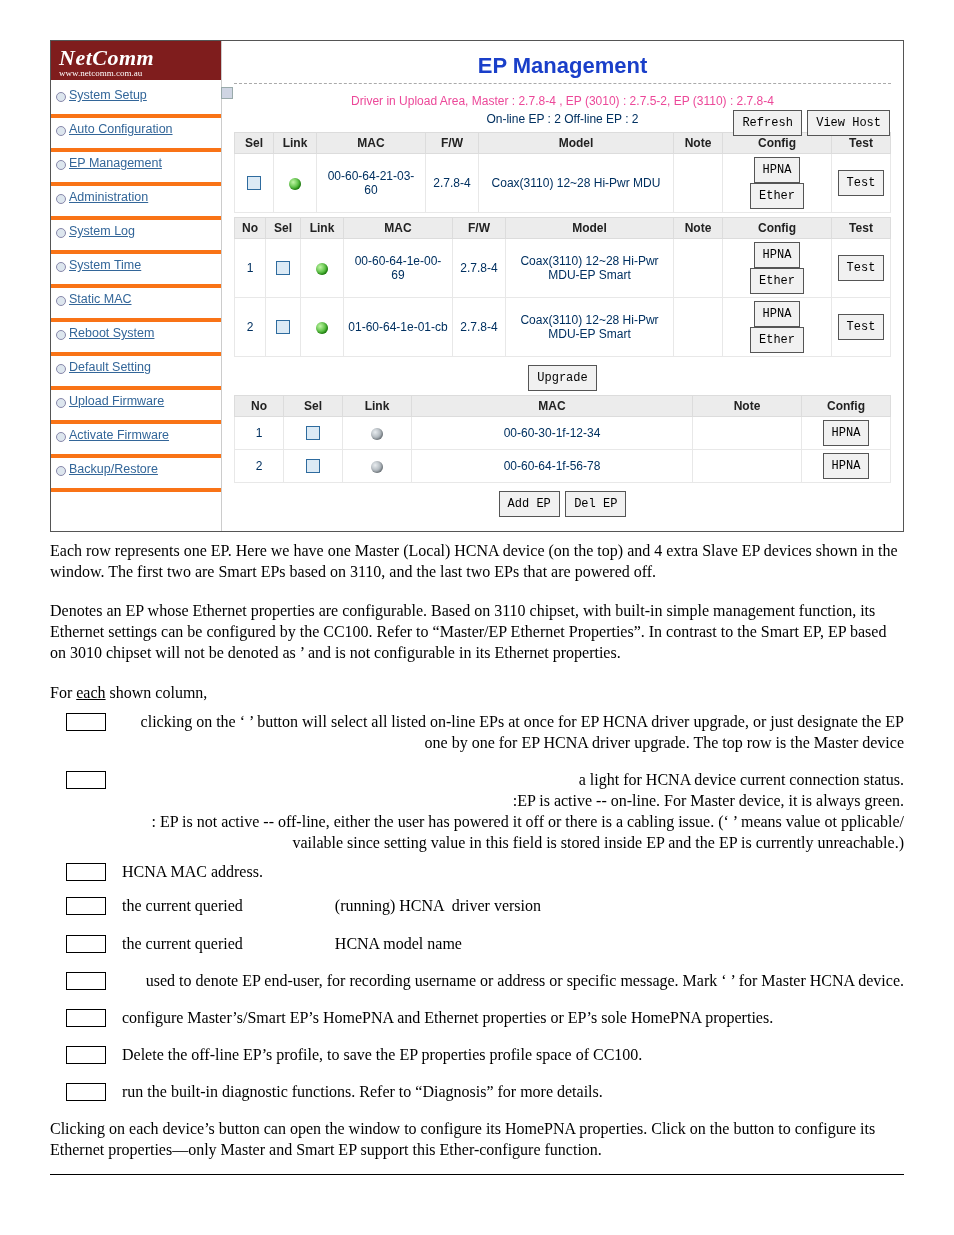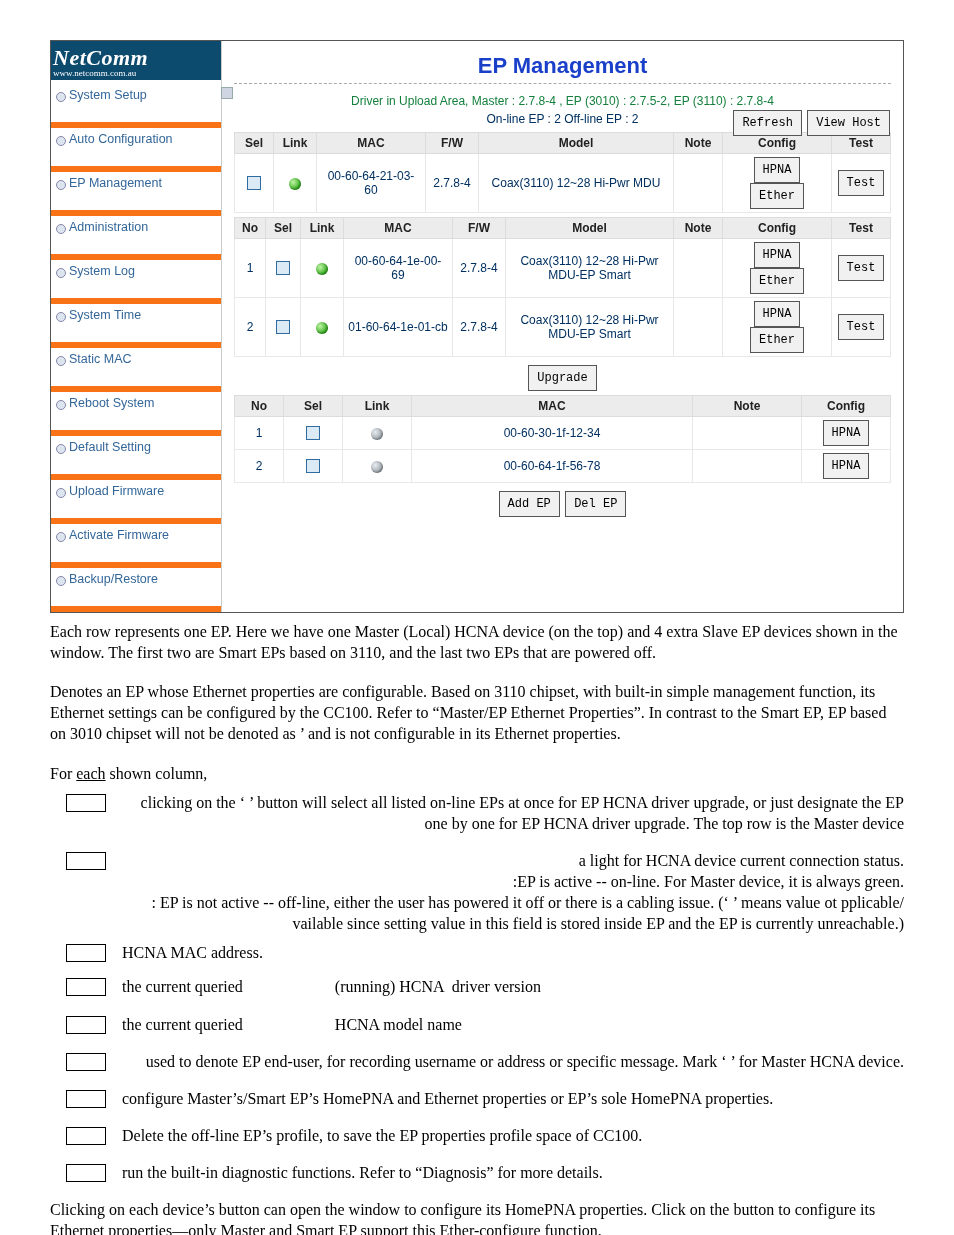--- a/index.html
+++ b/index.html
@@ -26,48 +26,49 @@
     position: relative;
   }
   .shot .sidebar {
     width: 170px;
     background: #fff;
     border-right: 1px solid #ccc;
     display: flex;
     flex-direction: column;
   }
   .brand {
-    background: #0c4a6e;
+    background: #7f1d1d;
     color: #fff;
     font-family: "Times New Roman", serif;
     font-style: italic;
     font-weight: bold;
     font-size: 22px;
-    padding: 6px 8px 2px 2px;
+    padding: 6px 8px 2px 8px;
     letter-spacing: 0.5px;
     line-height: 1;
   }
   .brand .sub {
     display: block;
     font-style: normal;
     font-weight: normal;
     font-size: 9px;
     letter-spacing: 0;
   }
   .nav {
     list-style: none;
     margin: 4px 0 0 0;
     padding: 0;
     font-size: 12.5px;
   }
   .nav li {
-    padding: 4px 6px 20px 18px;
-    border-bottom: 6px solid #f97316;
+    padding: 4px 6px 12px 18px;
+    border-bottom: 4px solid #f97316;
     color: #336699;
     position: relative;
+    text-decoration: underline;
   }
   .nav li::before {
     content: "";
     position: absolute;
     left: 5px;
     top: 8px;
     width: 8px;
     height: 8px;
     border-radius: 50%;
     background: #dde6ee;
@@ -94,21 +95,21 @@
     font-family: Verdana, Arial, sans-serif;
     font-weight: bold;
     font-size: 22px;
     margin: 4px 0 2px 0;
     padding-bottom: 4px;
     border-bottom: 1px dashed #aaa;
   }
   .line-driver {
     text-align: center;
     margin: 10px 0 4px 0;
-    color: #15803d;
+    color: #ec4899;
   }
   .line-count {
     text-align: center;
     margin: 4px 0 6px 0;
     position: relative;
   }
   .right-btns {
     position: absolute;
     right: 0;
     top: -2px;

